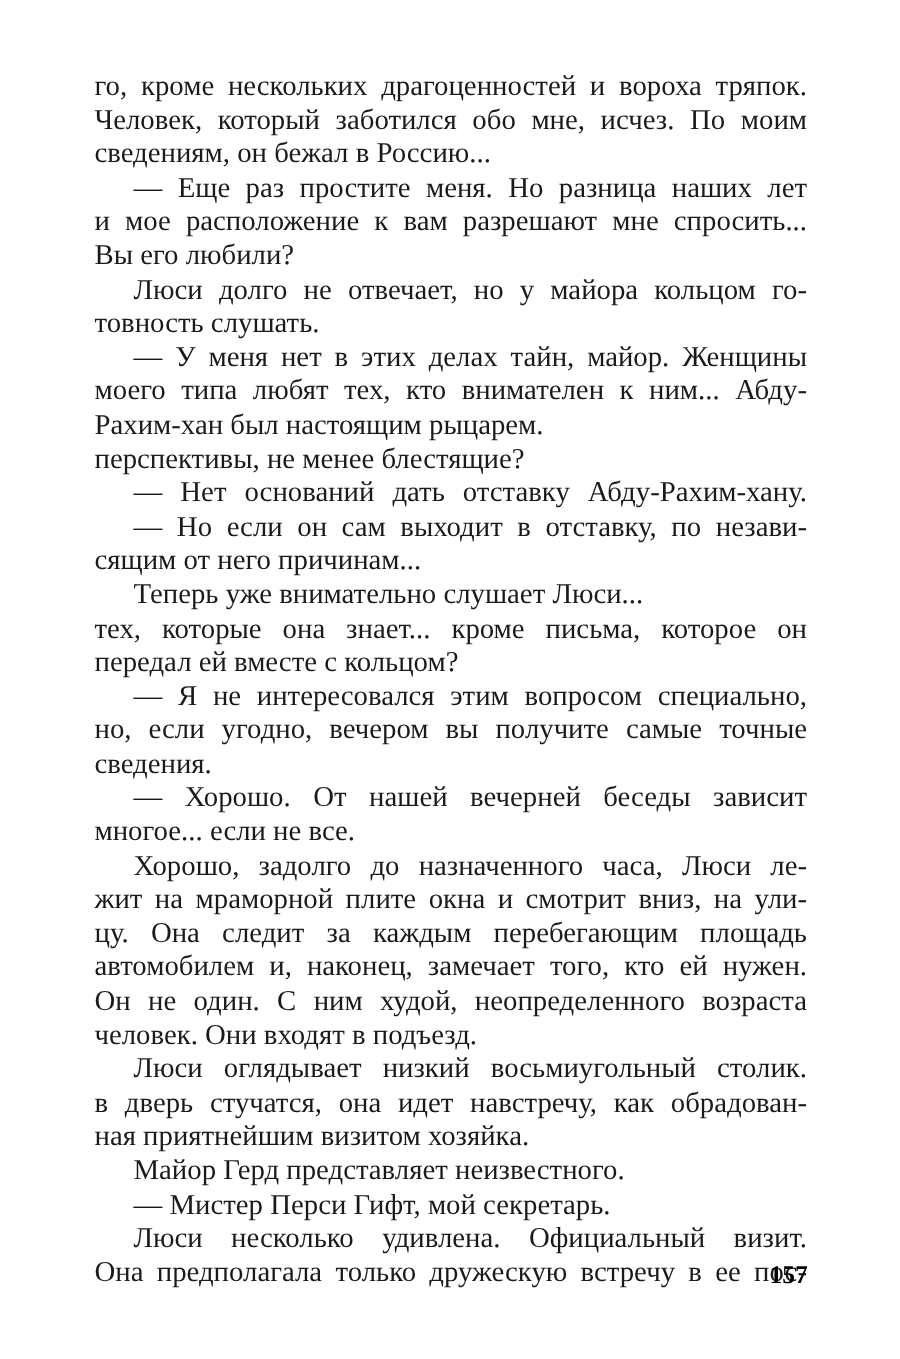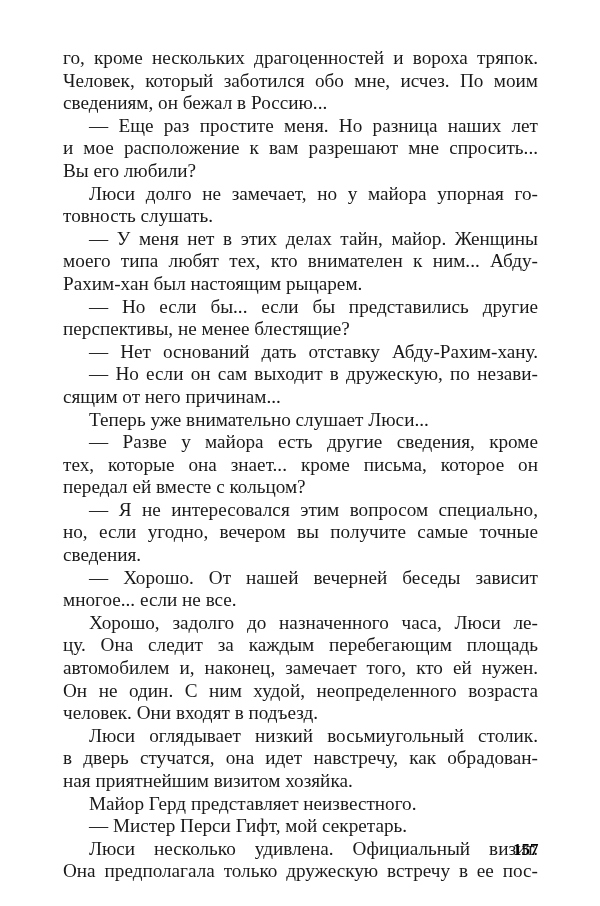--- a/index.html
+++ b/index.html
@@ -39,40 +39,39 @@
 </head>
 <body>
 
 <div class="page" id="page-text">
     <span class="line">го, кроме нескольких драгоценностей и вороха тряпок.</span>
     <span class="line">Человек, который заботился обо мне, исчез. По моим</span>
     <span class="line last">сведениям, он бежал в Россию...</span>
     <span class="line indent">— Еще раз простите меня. Но разница наших лет</span>
     <span class="line">и мое расположение к вам разрешают мне спросить...</span>
     <span class="line last">Вы его любили?</span>
-    <span class="line indent">Люси долго не замечает, но у майора упорная го-</span>
+    <span class="line indent">Люси долго не отвечает, но у майора кольцом го-</span>
     <span class="line last">товность слушать.</span>
     <span class="line indent">— У меня нет в этих делах тайн, майор. Женщины</span>
     <span class="line">моего типа любят тех, кто внимателен к ним... Абду-</span>
     <span class="line last">Рахим-хан был настоящим рыцарем.</span>
-    <span class="line indent">— Но если бы... если бы представились другие</span>
     <span class="line last">перспективы, не менее блестящие?</span>
     <span class="line indent">— Нет оснований дать отставку Абду-Рахим-хану.</span>
-    <span class="line indent">— Но если он сам выходит в дружескую, по незави-</span>
+    <span class="line indent">— Но если он сам выходит в отставку, по незави-</span>
     <span class="line last">сящим от него причинам...</span>
     <span class="line indent last">Теперь уже внимательно слушает Люси...</span>
-    <span class="line indent">— Разве у майора есть другие сведения, кроме</span>
     <span class="line">тех, которые она знает... кроме письма, которое он</span>
     <span class="line last">передал ей вместе с кольцом?</span>
     <span class="line indent">— Я не интересовался этим вопросом специально,</span>
     <span class="line">но, если угодно, вечером вы получите самые точные</span>
     <span class="line last">сведения.</span>
     <span class="line indent">— Хорошо. От нашей вечерней беседы зависит</span>
     <span class="line last">многое... если не все.</span>
     <span class="line indent">Хорошо, задолго до назначенного часа, Люси ле-</span>
+    <span class="line">жит на мраморной плите окна и смотрит вниз, на ули-</span>
     <span class="line">цу. Она следит за каждым перебегающим площадь</span>
     <span class="line">автомобилем и, наконец, замечает того, кто ей нужен.</span>
     <span class="line">Он не один. С ним худой, неопределенного возраста</span>
     <span class="line last">человек. Они входят в подъезд.</span>
     <span class="line indent">Люси оглядывает низкий восьмиугольный столик.</span>
     <span class="line">в дверь стучатся, она идет навстречу, как обрадован-</span>
     <span class="line last">ная приятнейшим визитом хозяйка.</span>
     <span class="line indent last">Майор Герд представляет неизвестного.</span>
     <span class="line indent last">— Мистер Перси Гифт, мой секретарь.</span>
     <span class="line indent">Люси несколько удивлена. Официальный визит.</span>

